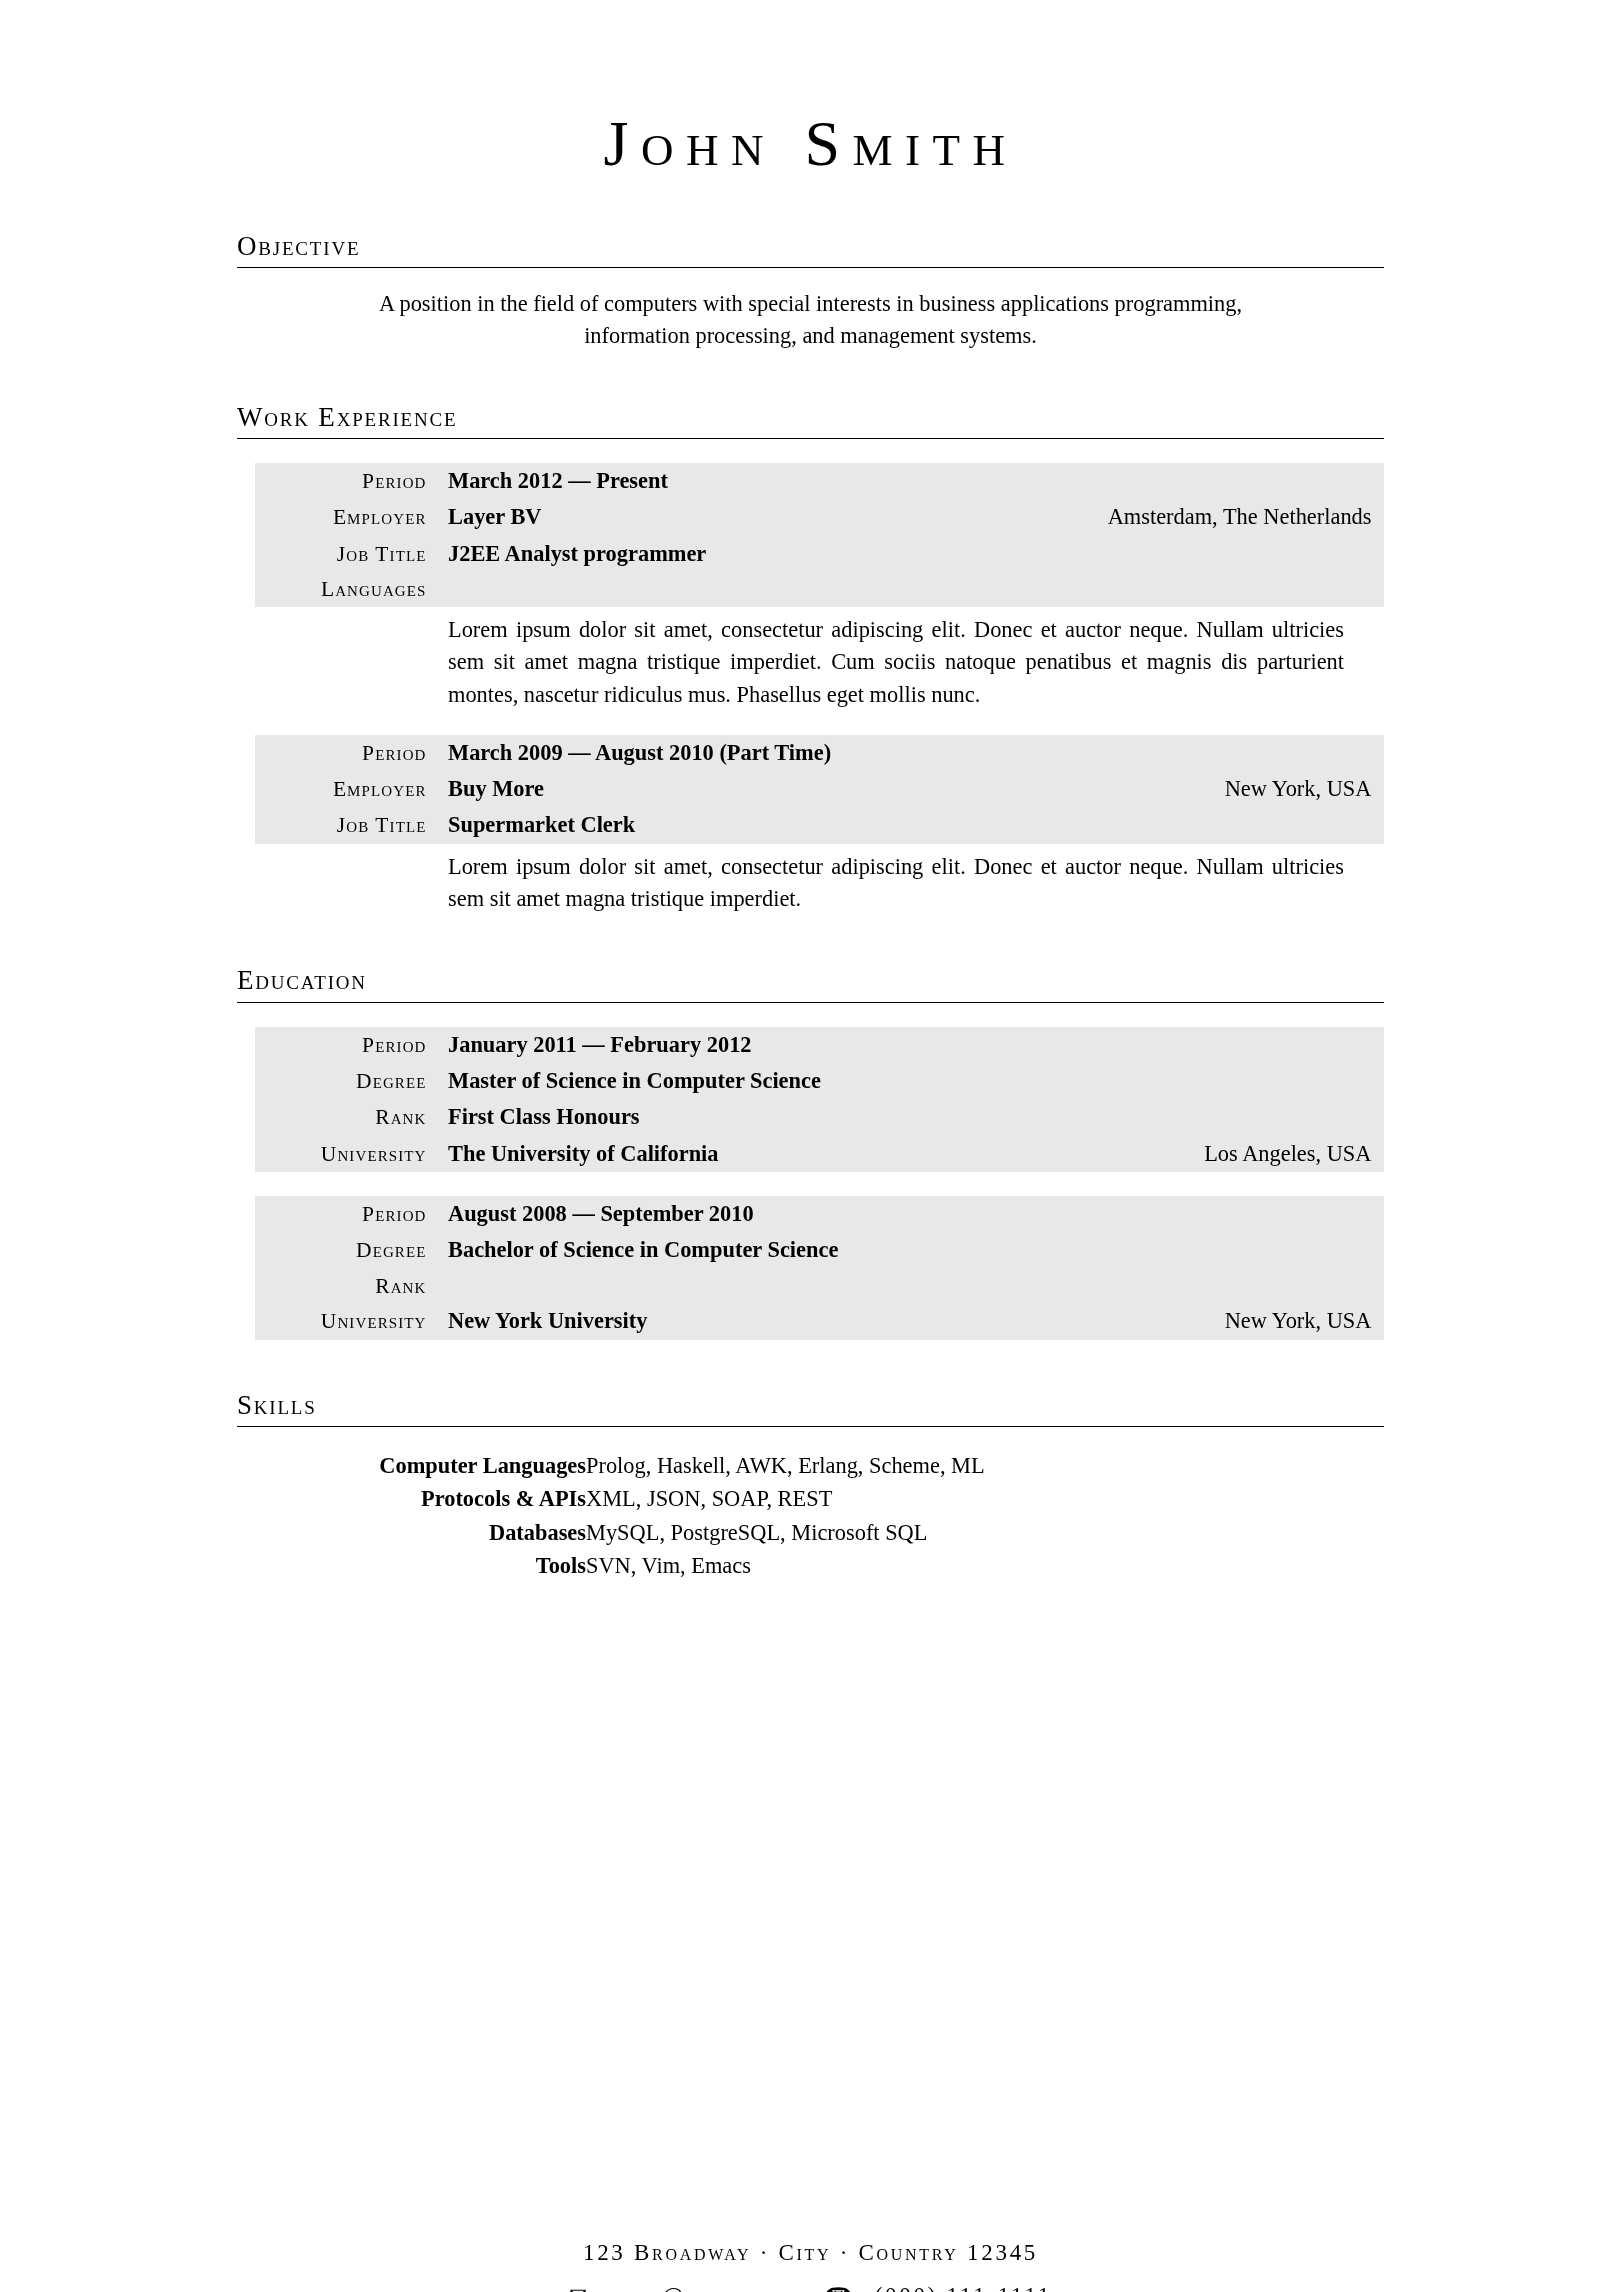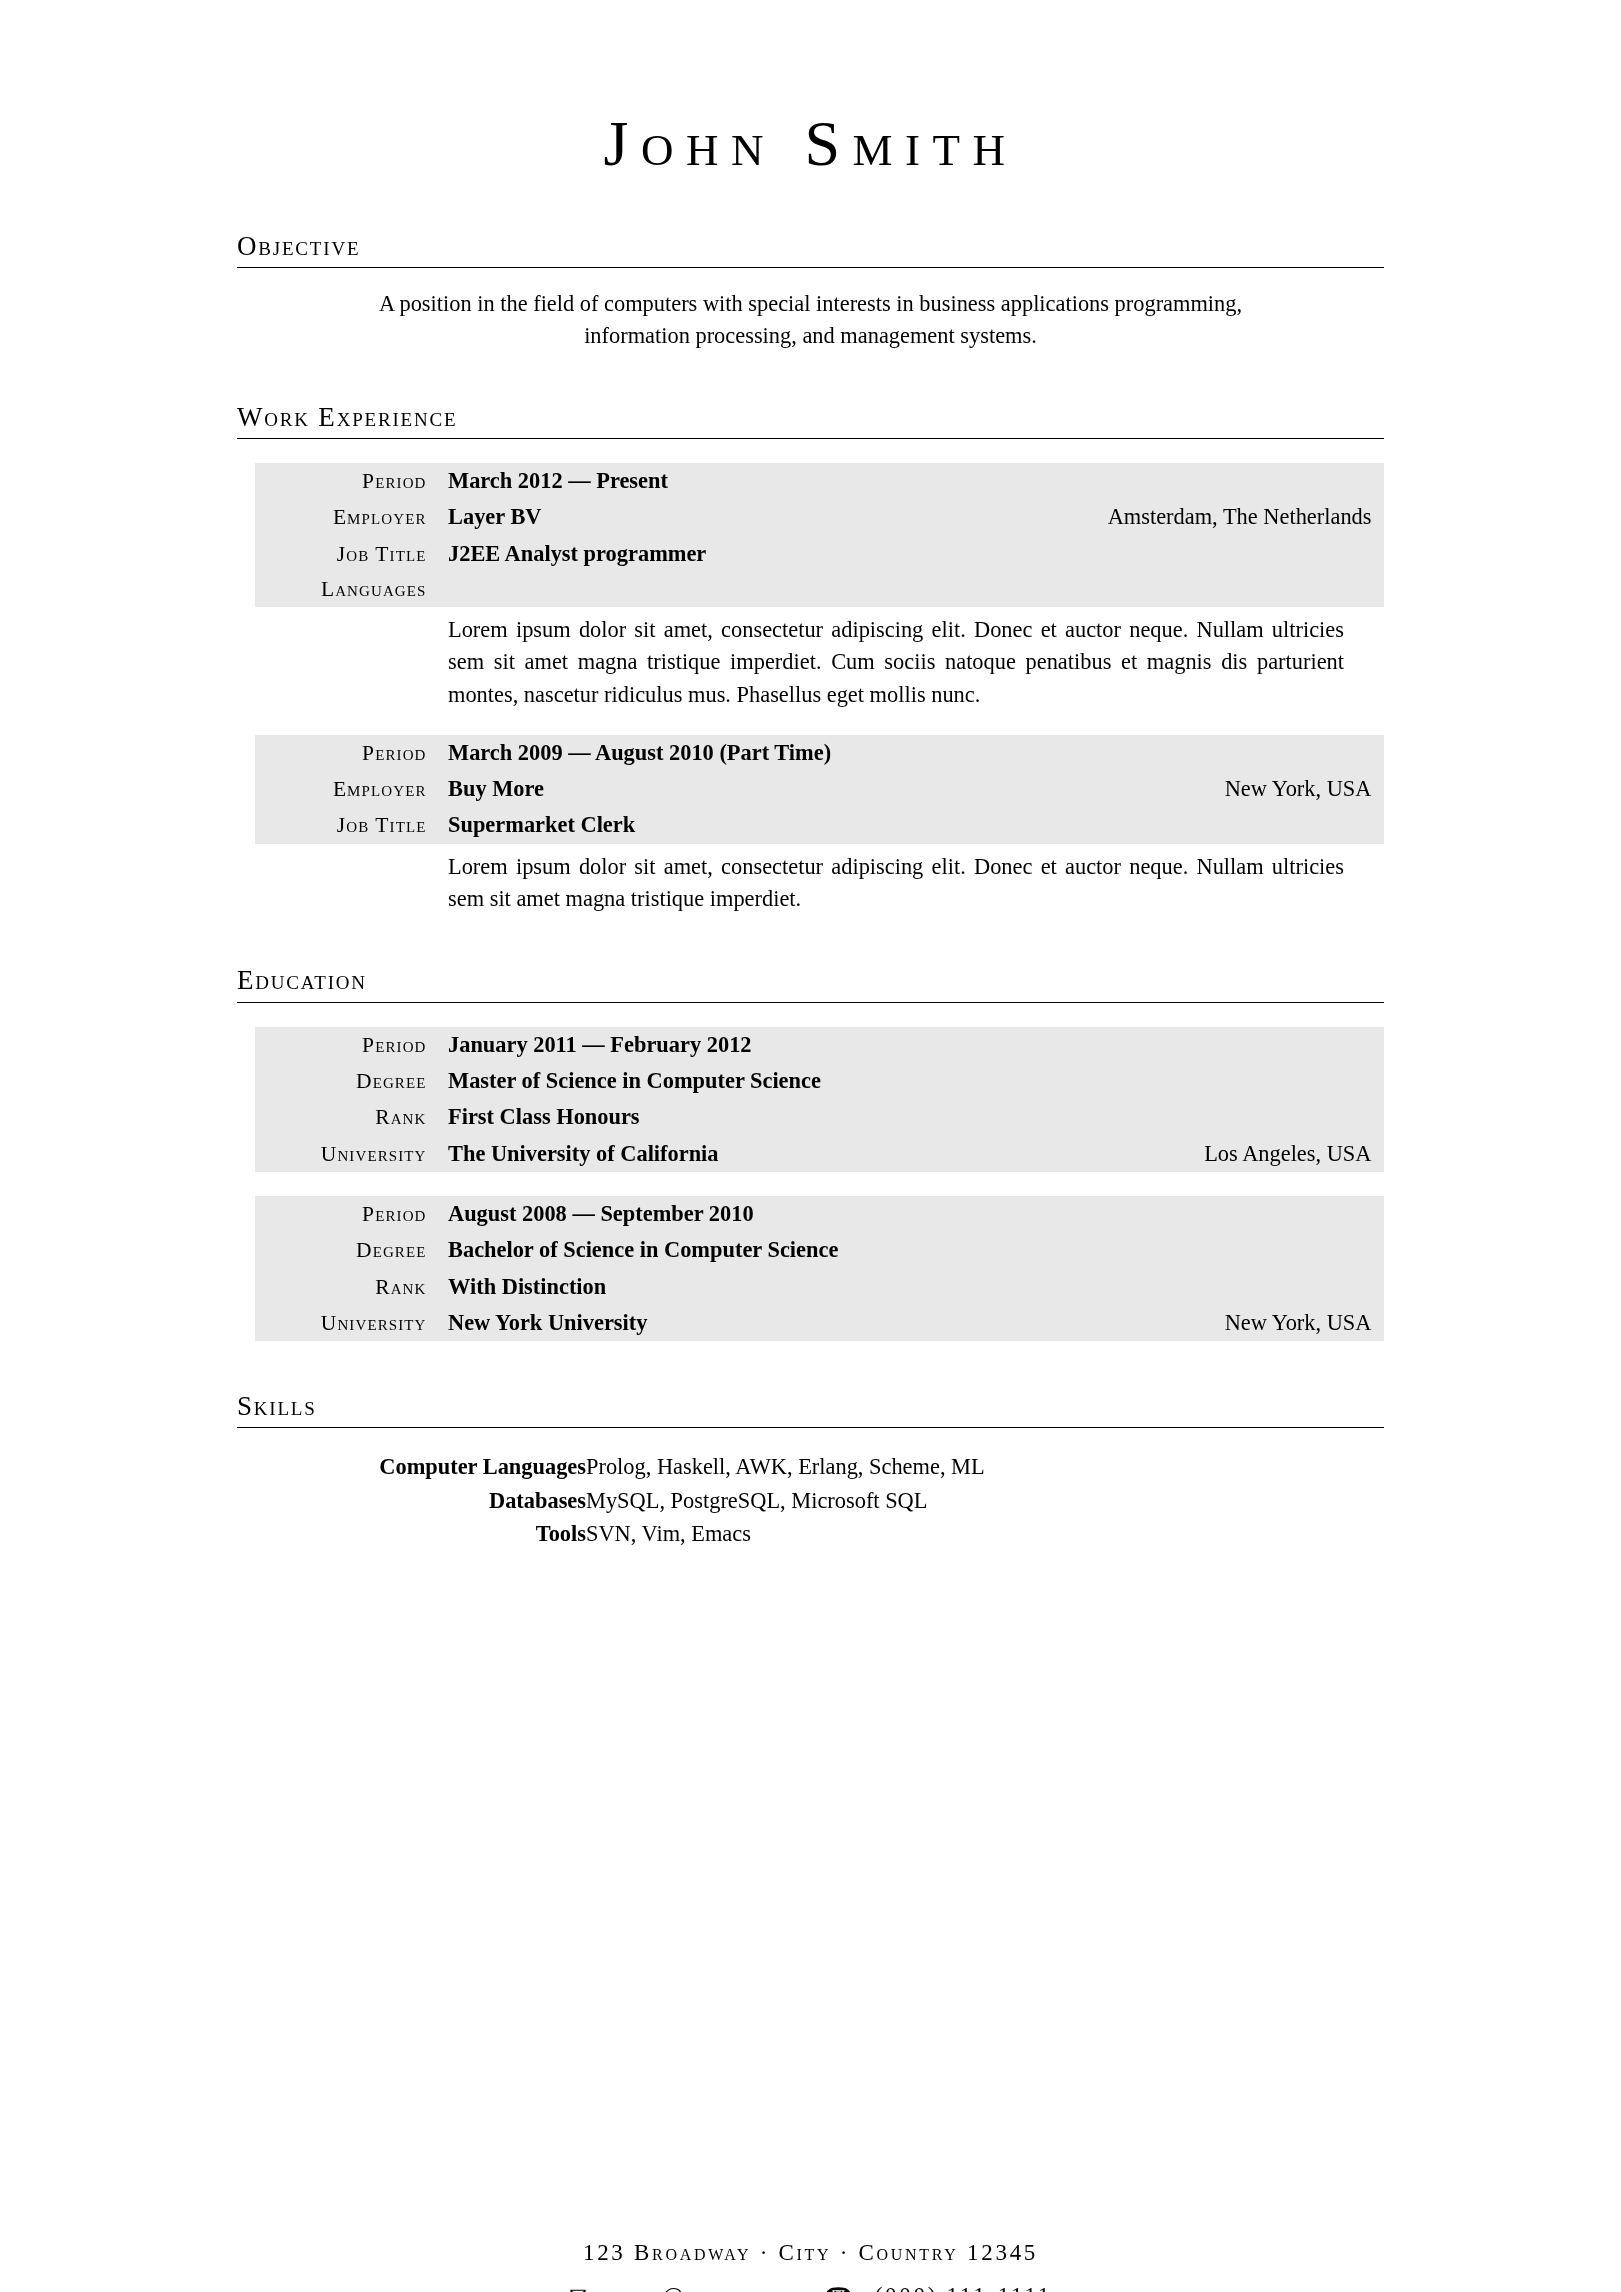--- a/index.html
+++ b/index.html
@@ -242,37 +242,40 @@
         <div class="row">
           <div class="row-label">Period</div>
           <div class="row-value">August 2008 — September 2010</div>
         </div>
         <div class="row">
           <div class="row-label">Degree</div>
           <div class="row-value">Bachelor of Science in Computer Science</div>
         </div>
         <div class="row">
           <div class="row-label">Rank</div>
-          <div class="row-value">With Distinction</div>
         </div>
         <div class="row">
           <div class="row-label">University</div>
           <div class="row-value">New York University</div>
           <div class="row-right">New York, USA</div>
         </div>
       </div>
     </div>
   </div>
 
   <div class="section">
     <div class="section-title">Skills</div>
     <div class="skills">
       <div class="skill-row">
         <div class="skill-name">Computer Languages</div>
         <div class="skill-val">Prolog, Haskell, AWK, Erlang, Scheme, ML</div>
+      </div>
+      <div class="skill-row">
+        <div class="skill-name">Protocols &amp; APIs</div>
+        <div class="skill-val">XML, JSON, SOAP, REST</div>
       </div>
       <div class="skill-row">
         <div class="skill-name">Databases</div>
         <div class="skill-val">MySQL, PostgreSQL, Microsoft SQL</div>
       </div>
       <div class="skill-row">
         <div class="skill-name">Tools</div>
         <div class="skill-val">SVN, Vim, Emacs</div>
       </div>
     </div>

